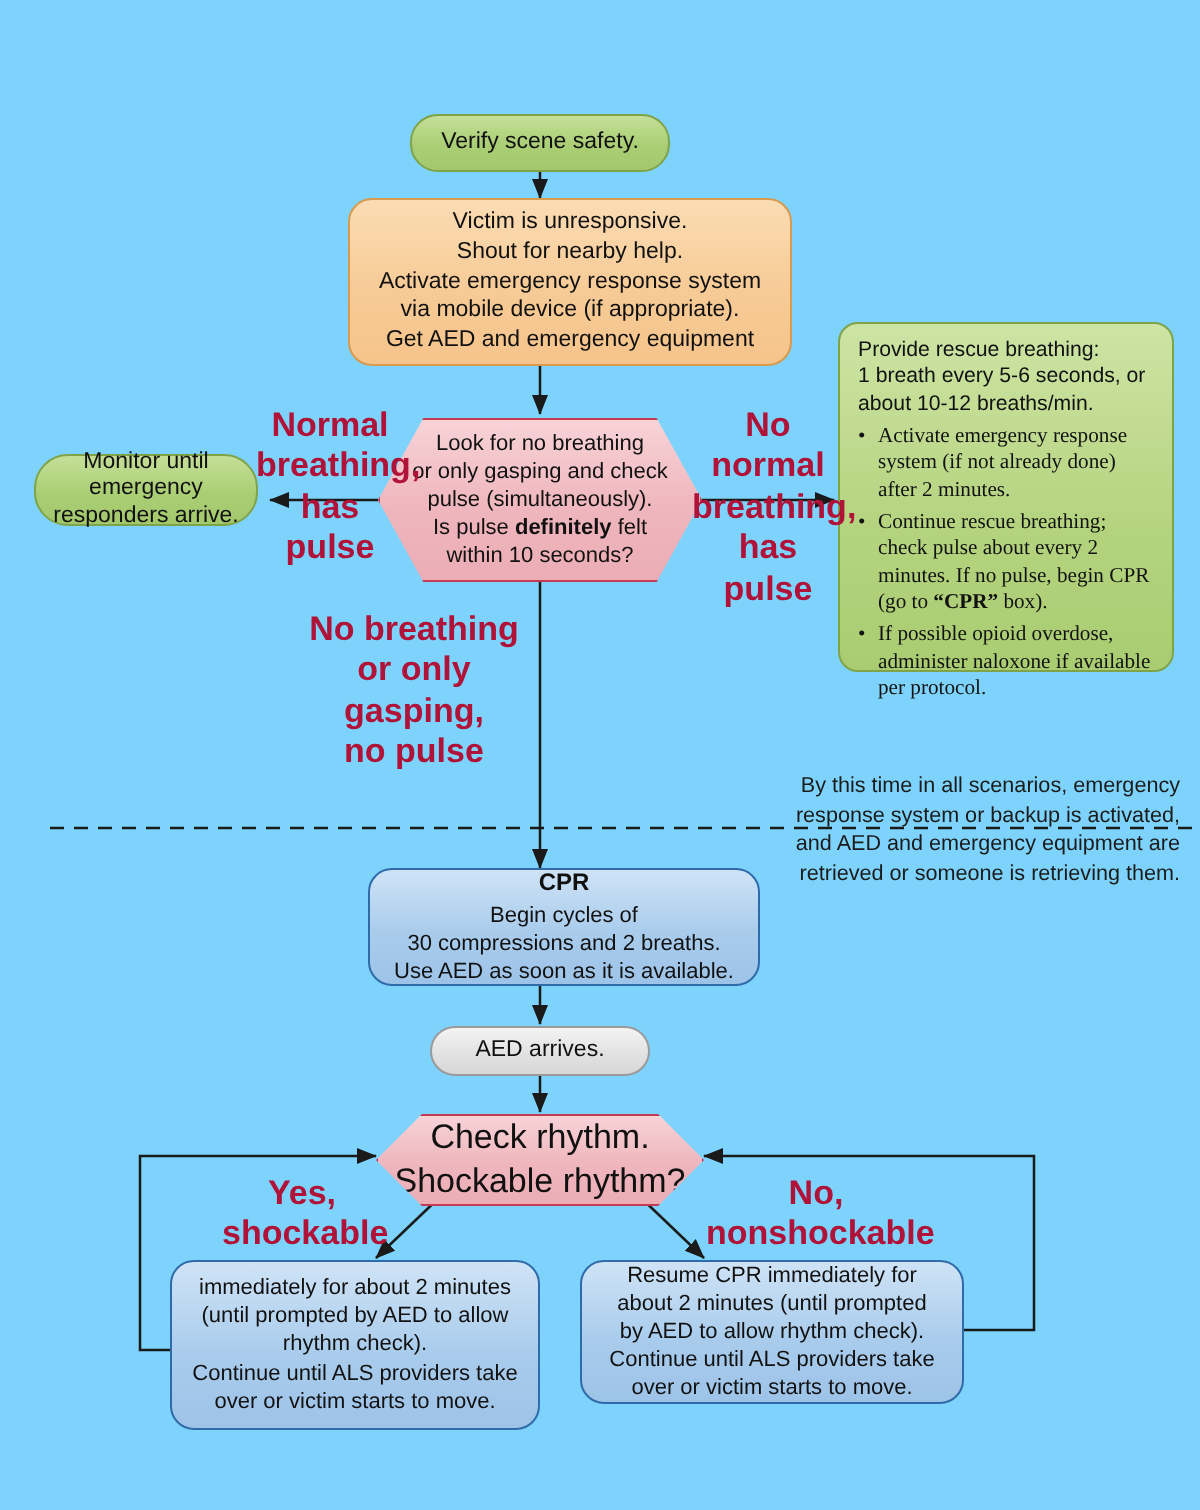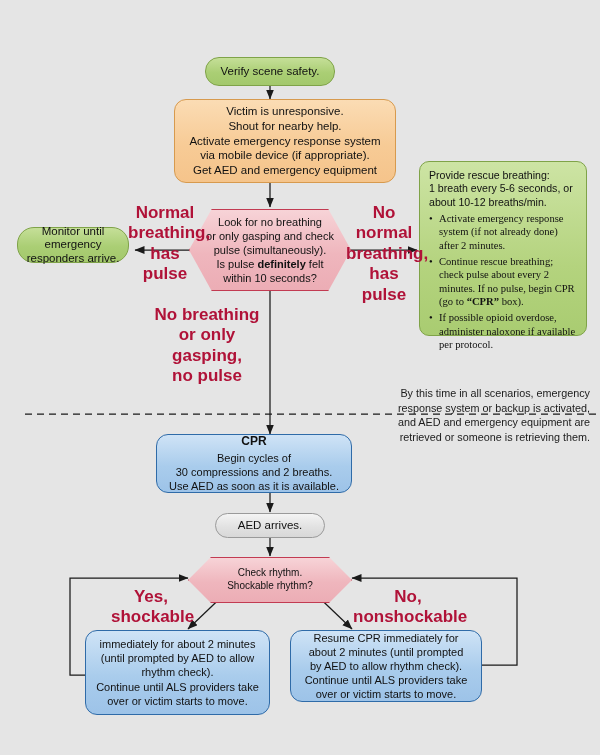--- a/index.html
+++ b/index.html
@@ -3,21 +3,21 @@
 <meta charset="utf-8">
 <style>
   html,body{margin:0;padding:0;background:#ffffff;}
   body{
     font-family:"Liberation Sans","DejaVu Sans",sans-serif;
     -webkit-font-smoothing:antialiased;
   }
   #canvas{
     position:relative;
     width:600px;height:755px;
-    background:#e5e5e5;
+    background:#7dd3fc;
     overflow:hidden;
   }
   .node{
     position:absolute;
     box-sizing:border-box;
     display:flex;
     align-items:center;
     justify-content:center;
     text-align:center;
     color:#111111;
@@ -73,21 +73,21 @@
     font-size:11.5px;
   }
   
   .hex{
     background:linear-gradient(180deg,#f7d3d7 0%,#efb6bd 55%,#ecadb5 100%);
     border:1px solid #c23b52;
     clip-path:polygon(14% 0%,86% 0%,100% 50%,86% 100%,14% 100%,0% 50%);
     font-size:11px;
     line-height:1.28;
   }
-  .hex.small{font-size:10px;}
+  .hex.small{font-size:17px;}
   b{font-weight:bold;}
   
   .blabel{
     position:absolute;
     color:#b01238;
     font-weight:bold;
     font-size:17px;
     text-align:center;
     line-height:1.2;
   }
@@ -183,21 +183,21 @@
       <div>1 breath every 5-6 seconds, or</div>
       <div>about 10-12 breaths/min.</div>
       <ul>
         <li>Activate emergency response system (if not already done) after 2 minutes.</li>
         <li><span>Continue rescue breathing; check pulse about every 2 minutes. If no pulse, begin CPR (go to </span><b>“CPR”</b><span> box).</span></li>
         <li>If possible opioid overdose, administer naloxone if available per protocol.</li>
       </ul>
     </div>
   </div>
 
-  <div class="node blue" style="left:156px;top:434px;width:196px;height:59px;">
+  <div class="node blue" style="left:184px;top:434px;width:196px;height:59px;">
     <div class="inner">
       <div style="font-weight:bold;font-size:12px;margin-bottom:1px;">CPR</div>
       <div>Begin cycles of</div>
       <div>30 compressions and 2 breaths.</div>
       <div>Use AED as soon as it is available.</div>
     </div>
   </div>
 
   <div class="node grey" style="left:215px;top:513px;width:110px;height:25px;">
     <div class="inner">

